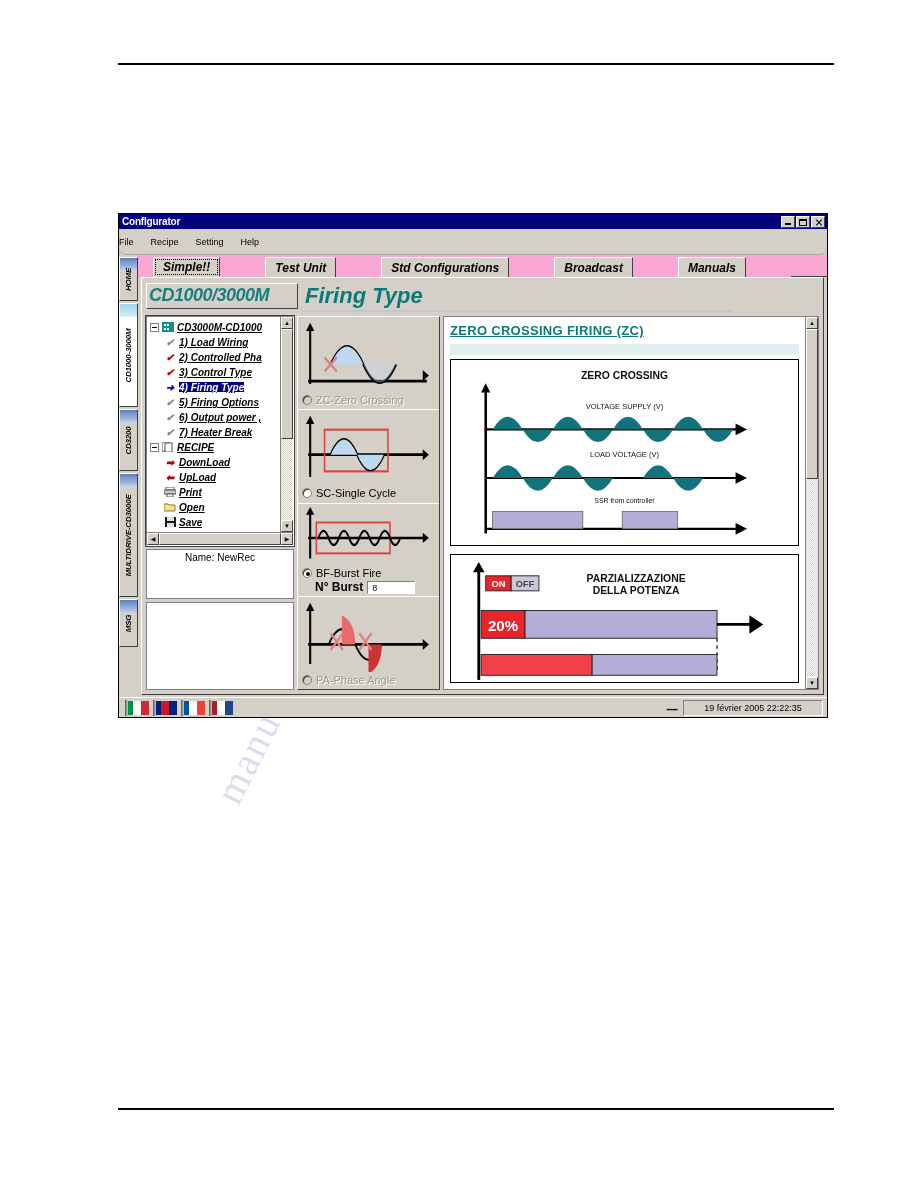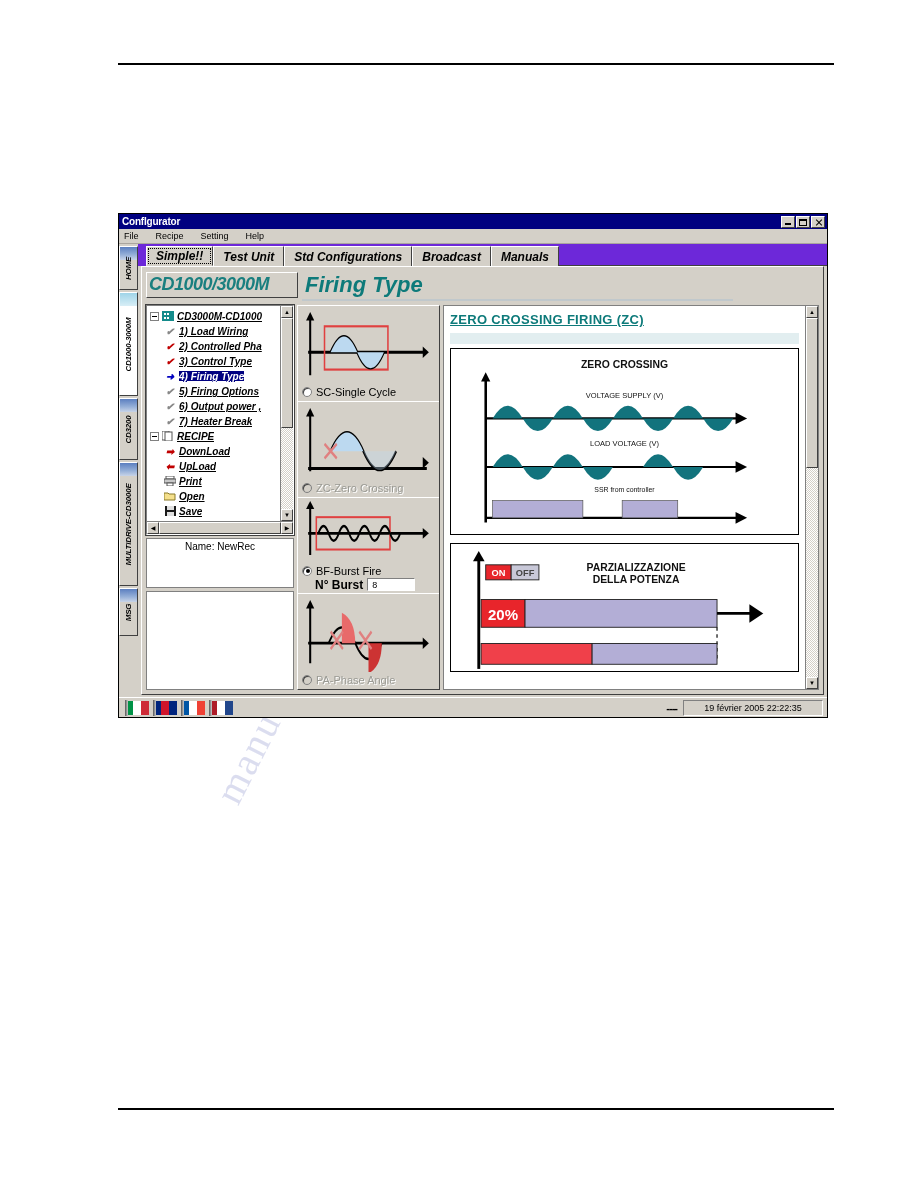--- a/index.html
+++ b/index.html
@@ -71,26 +71,26 @@
   .btn-min i { width:6px; height:2px; left:3px; bottom:2px; }
   .btn-max i { width:8px; height:7px; left:2px; top:2px; background:none; border:1px solid #000; border-top-width:2px; }
   .btn-close::before, .btn-close::after {
     content:""; position:absolute; width:8px; height:1px; background:#000; left:3px; top:5px;
   }
   .btn-close::before { transform:rotate(45deg); }
   .btn-close::after { transform:rotate(-45deg); }
 
   
   .menubar {
-    height:15px;
+    height:26px;
     background:#d4d0c8;
     display:flex; align-items:center;
-    padding-left:5px;
     font-size:9px;
     border-bottom:1px solid #aaa59e;
+    border-radius:7px;
   }
   .menu-item { margin-right:17px; cursor:default; }
 
   
   .win-body { flex:1; display:flex; min-height:0; }
 
   
   .vtabs {
     width:19px;
     background:#d4d0c8;
@@ -129,22 +129,23 @@
   .vt-multi { height:124px; }
   .vt-msg { height:48px; }
 
   
   .main-panel { flex:1; display:flex; flex-direction:column; background:#d4d0c8; min-width:0; }
 
   
   .htabs {
     height:22px;
     display:flex; align-items:flex-end;
-    padding-left:8px;
-    background:#6d28d9;
+    padding-left:15px;
+    background:#f9a8d4;
+    gap:45px;
   }
   .htab {
     height:20px;
     padding:0 9px;
     display:flex; align-items:center;
     font-size:12px; font-style:italic; font-weight:bold;
     font-family:"Liberation Sans", sans-serif;
     background:#d4d0c8;
     border-top:1px solid #fff; border-left:1px solid #fff;
     border-right:1px solid #404040;
@@ -586,50 +587,50 @@
               <div>Name: NewRec</div>
             </div>
             <div class="notes-pane"></div>
           </div>
 
           <div class="mid-col">
 
             <div class="opt">
               <div class="wave">
                 <svg viewBox="0 0 130 52" preserveAspectRatio="none">
+                  <path d="M8 4 L8 46 M6 44 L122 44" stroke="#000" stroke-width="2" fill="none"></path>
+                  <path d="M118 40 l6 4 -6 4 z" fill="#000" transform="translate(0,-4)"></path>
+                  <path d="M8 2 l-4 6 h8 z" fill="#000"></path>
+                  <path d="M28 32 q16 -26 32 0 q16 26 32 0" fill="none" stroke="#000" stroke-width="2"></path>
+                  <path d="M28 32 q16 -26 32 0 z" fill="#bcd9f0"></path>
+                  <path d="M60 32 q16 26 32 0 z" fill="#bcd9f0" opacity=".35"></path>
+                  <path d="M22 27 l12 10 M34 27 l-12 10" stroke="#e08080" stroke-width="2"></path>
+                </svg>
+              </div>
+              <div class="radio-row">
+                <span class="radio disabled"></span>
+                <span class="opt-label dim">ZC-Zero Crossing</span>
+              </div>
+            </div>
+
+            <div class="opt">
+              <div class="wave">
+                <svg viewBox="0 0 130 52" preserveAspectRatio="none">
                   <path d="M8 4 L8 46 M6 30 L122 30" stroke="#000" stroke-width="2" fill="none"></path>
                   <path d="M8 2 l-4 6 h8 z" fill="#000"></path>
                   <path d="M118 26 l6 4 -6 4 z" fill="#000"></path>
                   <rect x="22" y="12" width="62" height="30" fill="none" stroke="#e04040" stroke-width="1.5"></rect>
                   <path d="M28 30 q13 -22 26 0 q13 22 26 0" fill="none" stroke="#000" stroke-width="2"></path>
                   <path d="M28 30 q13 -22 26 0 z" fill="#bcd9f0"></path>
                   <path d="M54 30 q13 22 26 0 z" fill="#bcd9f0"></path>
                 </svg>
               </div>
               <div class="radio-row">
                 <span class="radio"></span>
                 <span class="opt-label">SC-Single Cycle</span>
-              </div>
-            </div>
-
-            <div class="opt">
-              <div class="wave">
-                <svg viewBox="0 0 130 52" preserveAspectRatio="none">
-                  <path d="M8 4 L8 46 M6 44 L122 44" stroke="#000" stroke-width="2" fill="none"></path>
-                  <path d="M118 40 l6 4 -6 4 z" fill="#000" transform="translate(0,-4)"></path>
-                  <path d="M8 2 l-4 6 h8 z" fill="#000"></path>
-                  <path d="M28 32 q16 -26 32 0 q16 26 32 0" fill="none" stroke="#000" stroke-width="2"></path>
-                  <path d="M28 32 q16 -26 32 0 z" fill="#bcd9f0"></path>
-                  <path d="M60 32 q16 26 32 0 z" fill="#bcd9f0" opacity=".35"></path>
-                  <path d="M22 27 l12 10 M34 27 l-12 10" stroke="#e08080" stroke-width="2"></path>
-                </svg>
-              </div>
-              <div class="radio-row">
-                <span class="radio disabled"></span>
-                <span class="opt-label dim">ZC-Zero Crossing</span>
               </div>
             </div>
 
             <div class="opt">
               <div class="wave">
                 <svg viewBox="0 0 130 46" preserveAspectRatio="none">
                   <path d="M8 2 L8 40 M6 24 L122 24" stroke="#000" stroke-width="2" fill="none"></path>
                   <path d="M8 0 l-4 6 h8 z" fill="#000"></path>
                   <path d="M118 20 l6 4 -6 4 z" fill="#000"></path>
                   <rect x="14" y="12" width="72" height="24" fill="none" stroke="#e04040" stroke-width="1.5"></rect>

